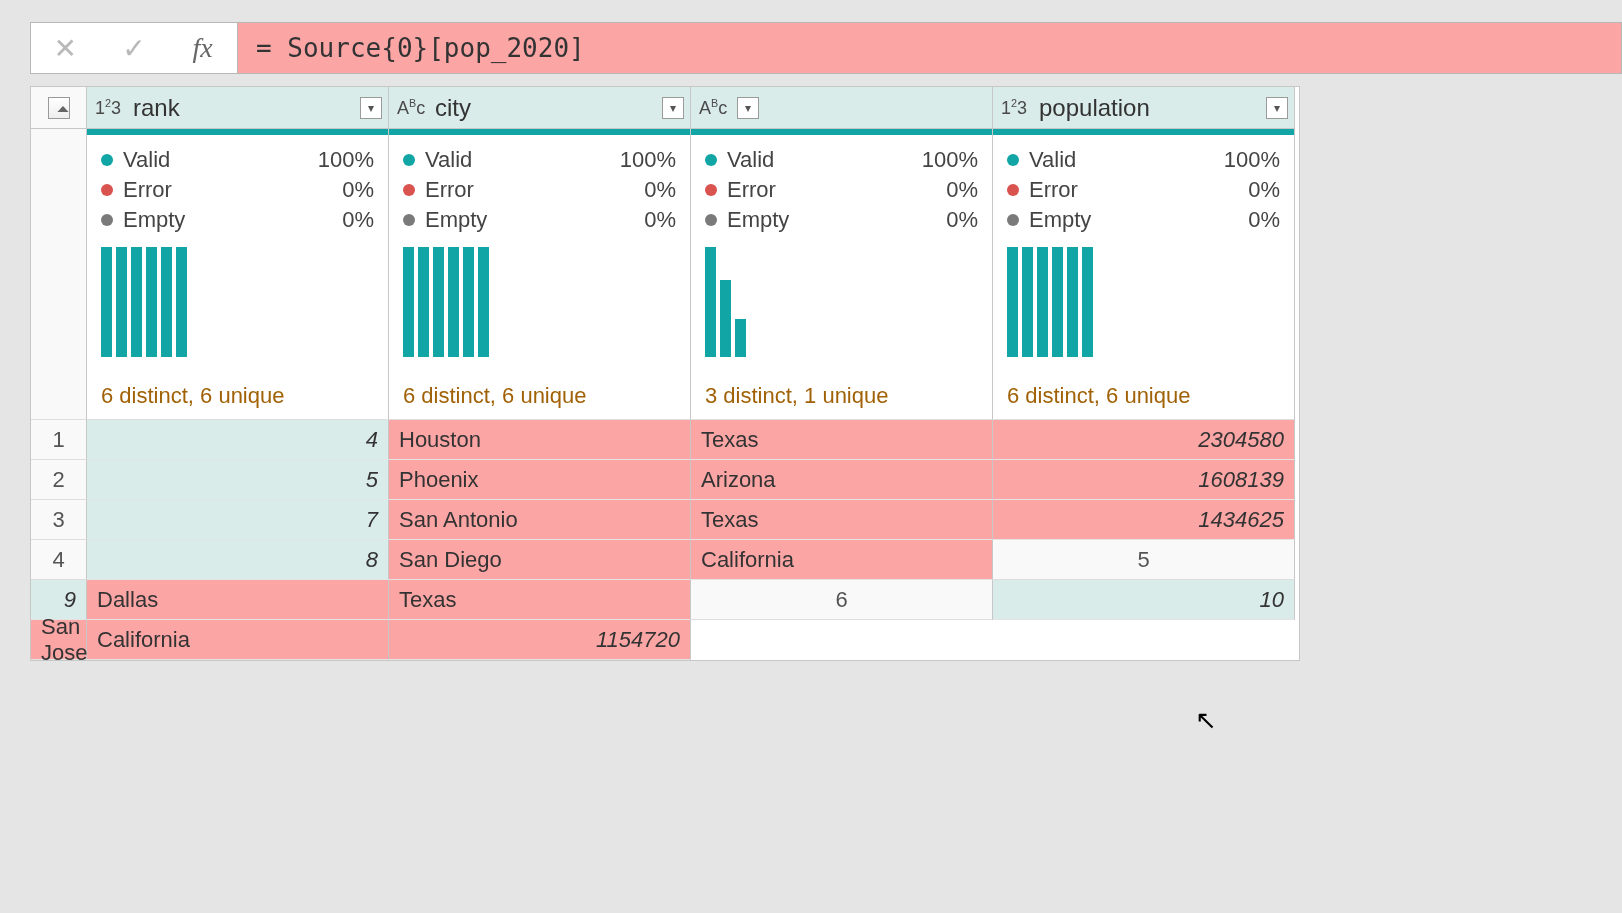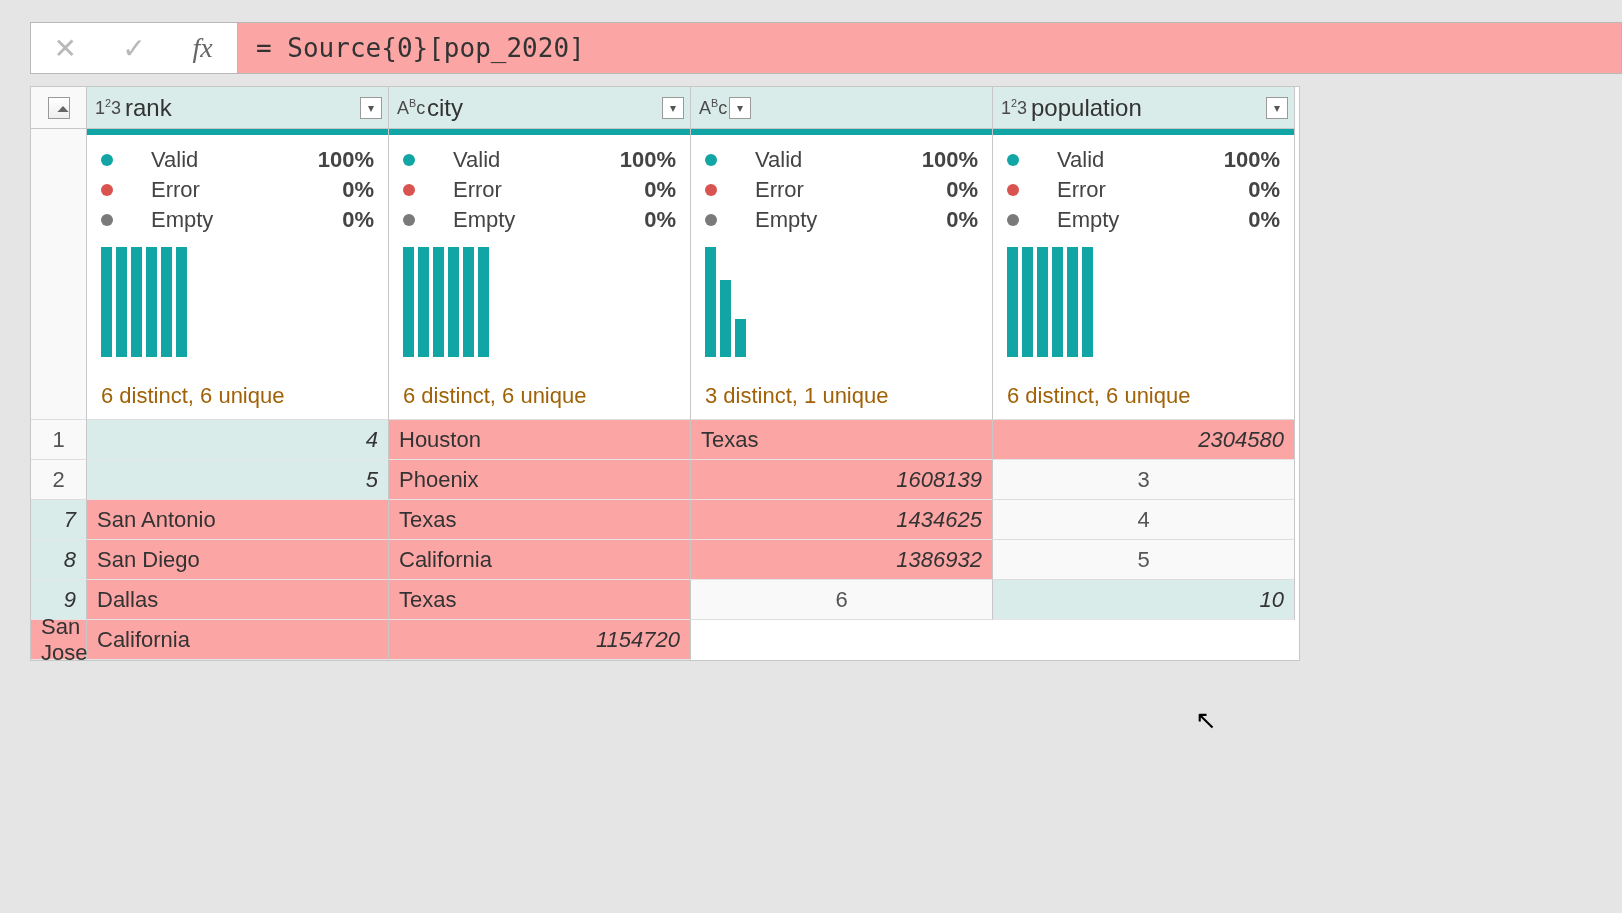--- a/index.html
+++ b/index.html
@@ -71,20 +71,21 @@
     display:flex; align-items:center; justify-content:center;
   }
   .col-head {
     background: #daece9;
     border-right: 1px solid #c7c7c7;
     border-bottom: 1px solid #c7c7c7;
     height: 42px;
     display: flex;
     align-items: center;
     padding: 0 6px 0 8px;
+    gap: 8px;
   }
   .col-head .type-icon {
     font-size: 18px;
     color: #4a4a4a;
     width: 30px;
   }
   .col-head .name {
     flex: 1;
     font-size: 24px;
     color: #333;
@@ -119,22 +120,22 @@
   .q-side {
     background: #f9f9f9;
     border-right: 1px solid #c7c7c7;
     border-bottom: 1px solid #ddd;
   }
   .q-line { display:flex; align-items:center; font-size:22px; color:#444; margin-bottom:4px; }
   .q-line .dot { width:12px; height:12px; border-radius:50%; margin-right:10px; }
   .dot.valid { background:#12a5a5; }
   .dot.error { background:#d9534f; }
   .dot.empty { background:#7a7a7a; }
-  .q-line .label { flex:1;margin-left:28px; }
-  .q-line .pct { font-weight:700;text-align:right; }
+  .q-line .label { flex:1; }
+  .q-line .pct { font-weight:400;text-align:right; }
   .bars {
     display:flex; align-items:flex-end; gap:4px; height:110px; margin-top:14px;
   }
   .bars .b { width:11px; background:#12a5a5; }
   .distinct { font-size:22px; color:#a16207; margin-top:26px; }
 
   
   .rownum {
     background:#f9f9f9;
     border-right:1px solid #c7c7c7;
@@ -324,31 +325,31 @@
         <div class="distinct">6 distinct, 6 unique</div>
       </div>
       <div class="rownum">1</div>
       <div class="cell num sel">4</div>
       <div class="cell">Houston</div>
       <div class="cell">Texas</div>
       <div class="cell num">2304580</div>
       <div class="rownum">2</div>
       <div class="cell num sel">5</div>
       <div class="cell">Phoenix</div>
+      <div class="cell">Arizona</div>
       <div class="cell num">1608139</div>
       <div class="rownum">3</div>
       <div class="cell num sel">7</div>
       <div class="cell">San Antonio</div>
       <div class="cell">Texas</div>
       <div class="cell num">1434625</div>
       <div class="rownum">4</div>
       <div class="cell num sel">8</div>
       <div class="cell">San Diego</div>
       <div class="cell">California</div>
-      <div class="cell num">1386932</div>
       <div class="rownum">5</div>
       <div class="cell num sel">9</div>
       <div class="cell">Dallas</div>
       <div class="cell">Texas</div>
       <div class="rownum">6</div>
       <div class="cell num sel">10</div>
       <div class="cell">San Jose</div>
       <div class="cell">California</div>
       <div class="cell num">1154720</div>
     </div>

